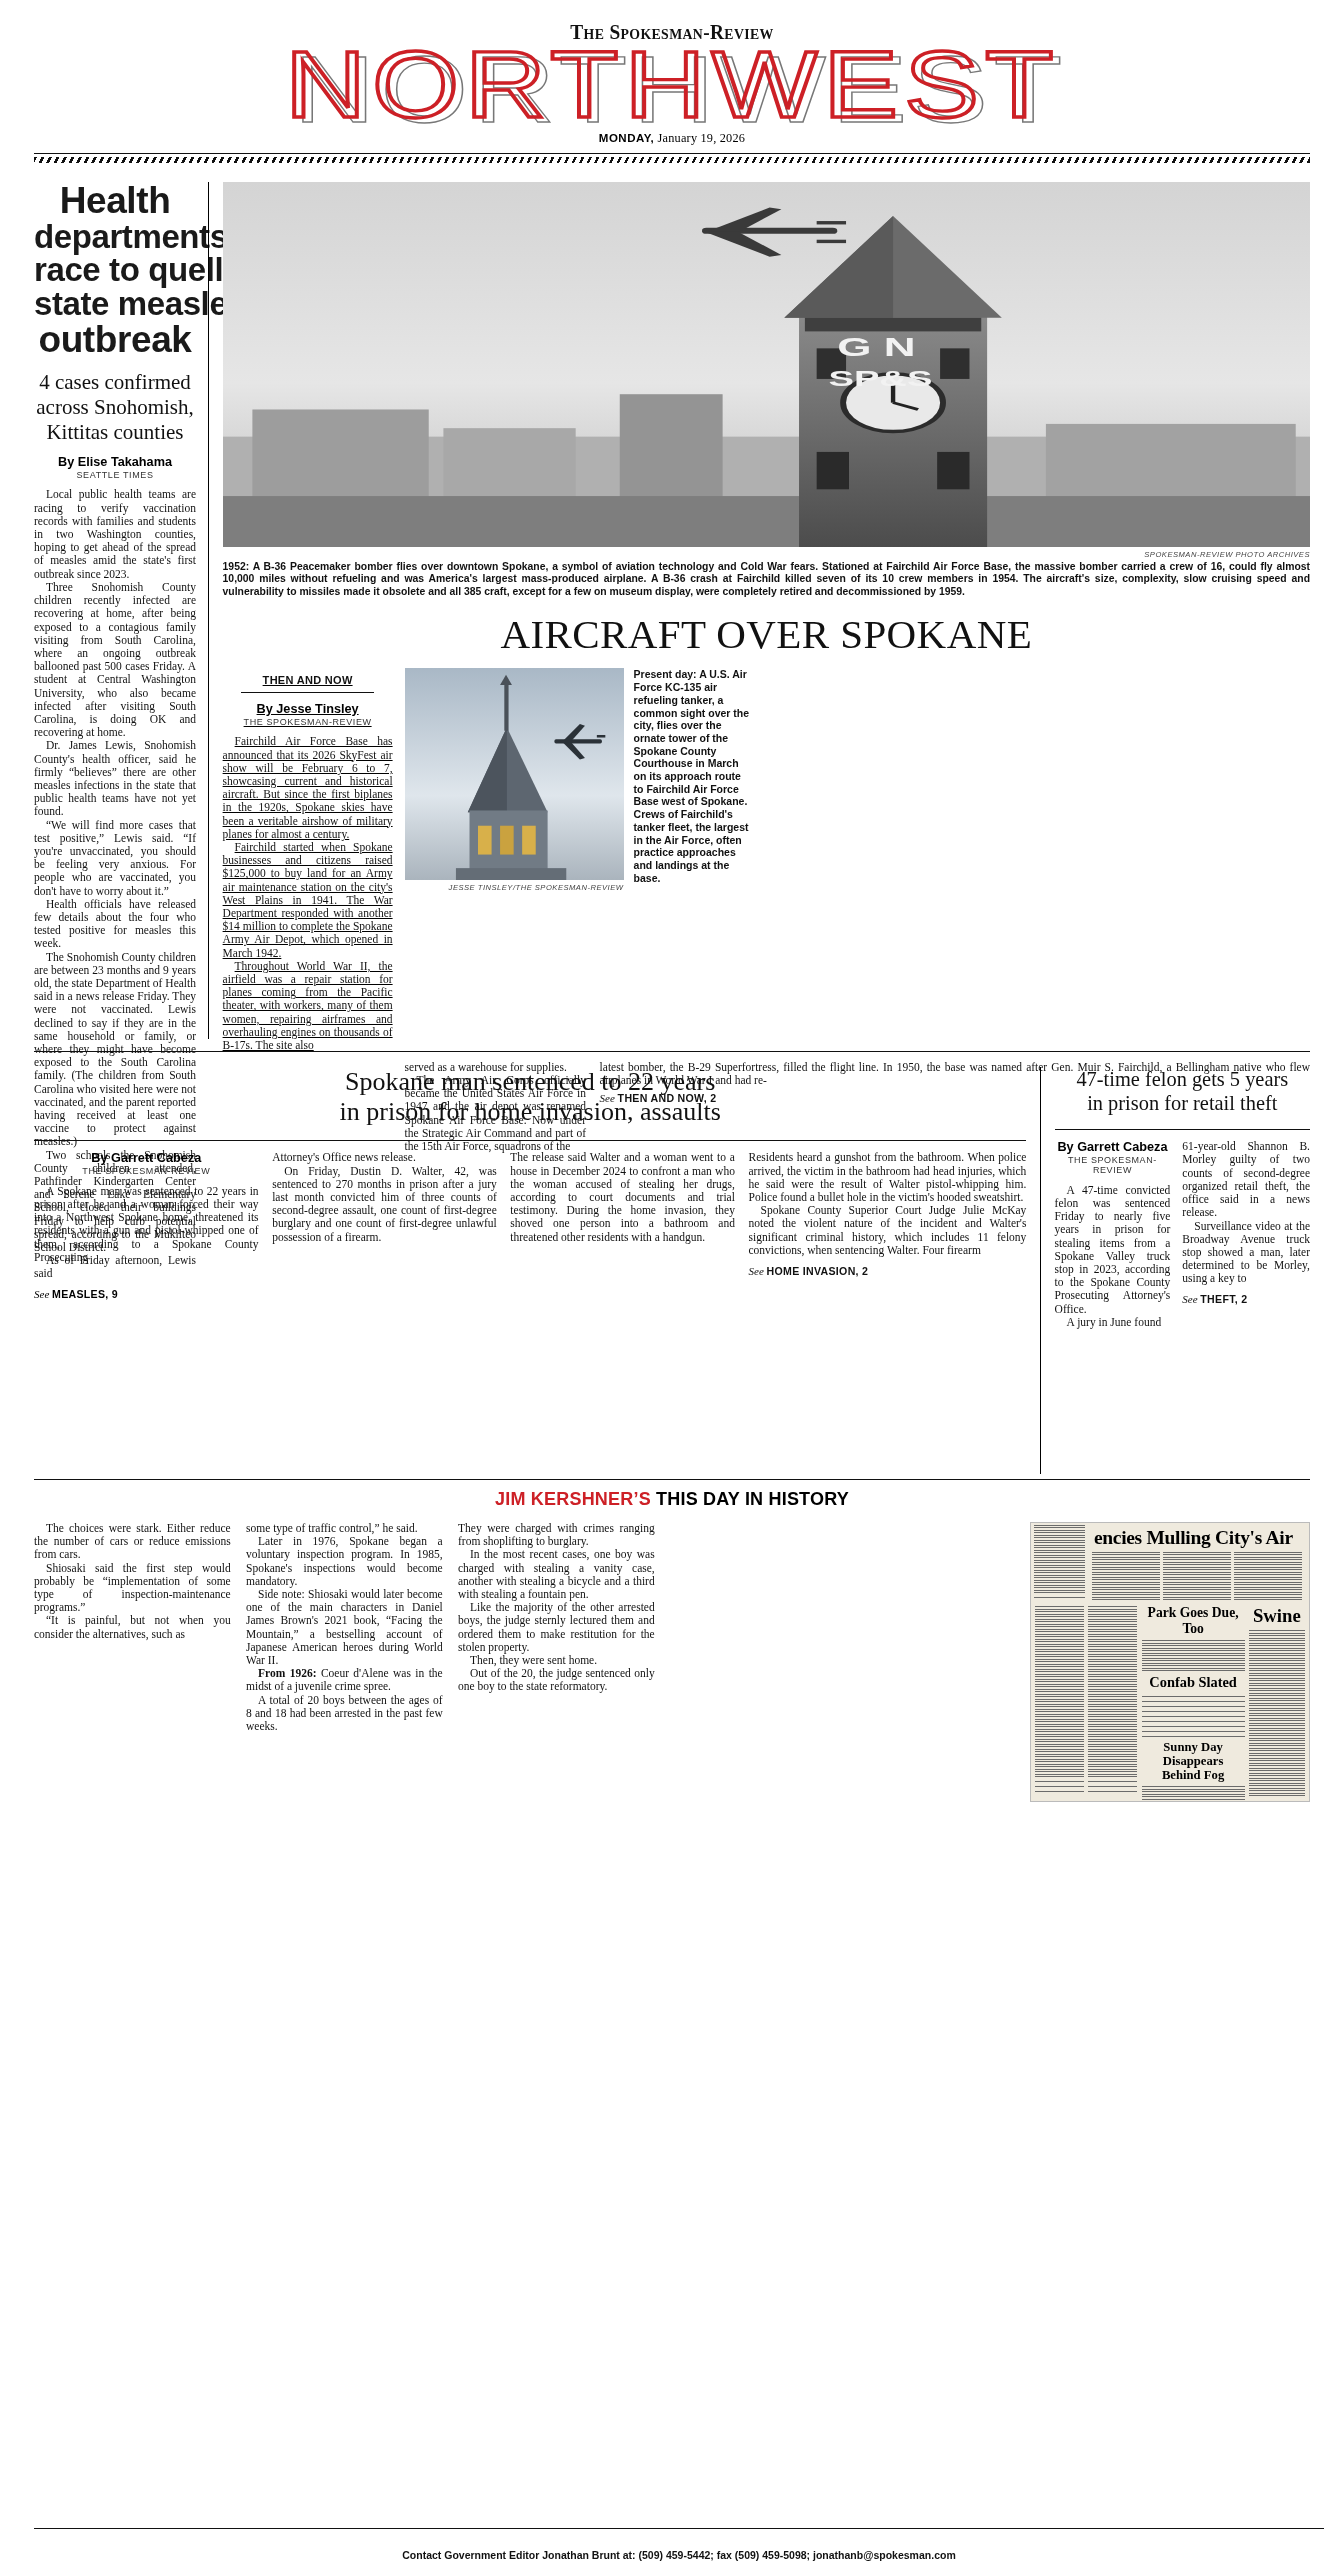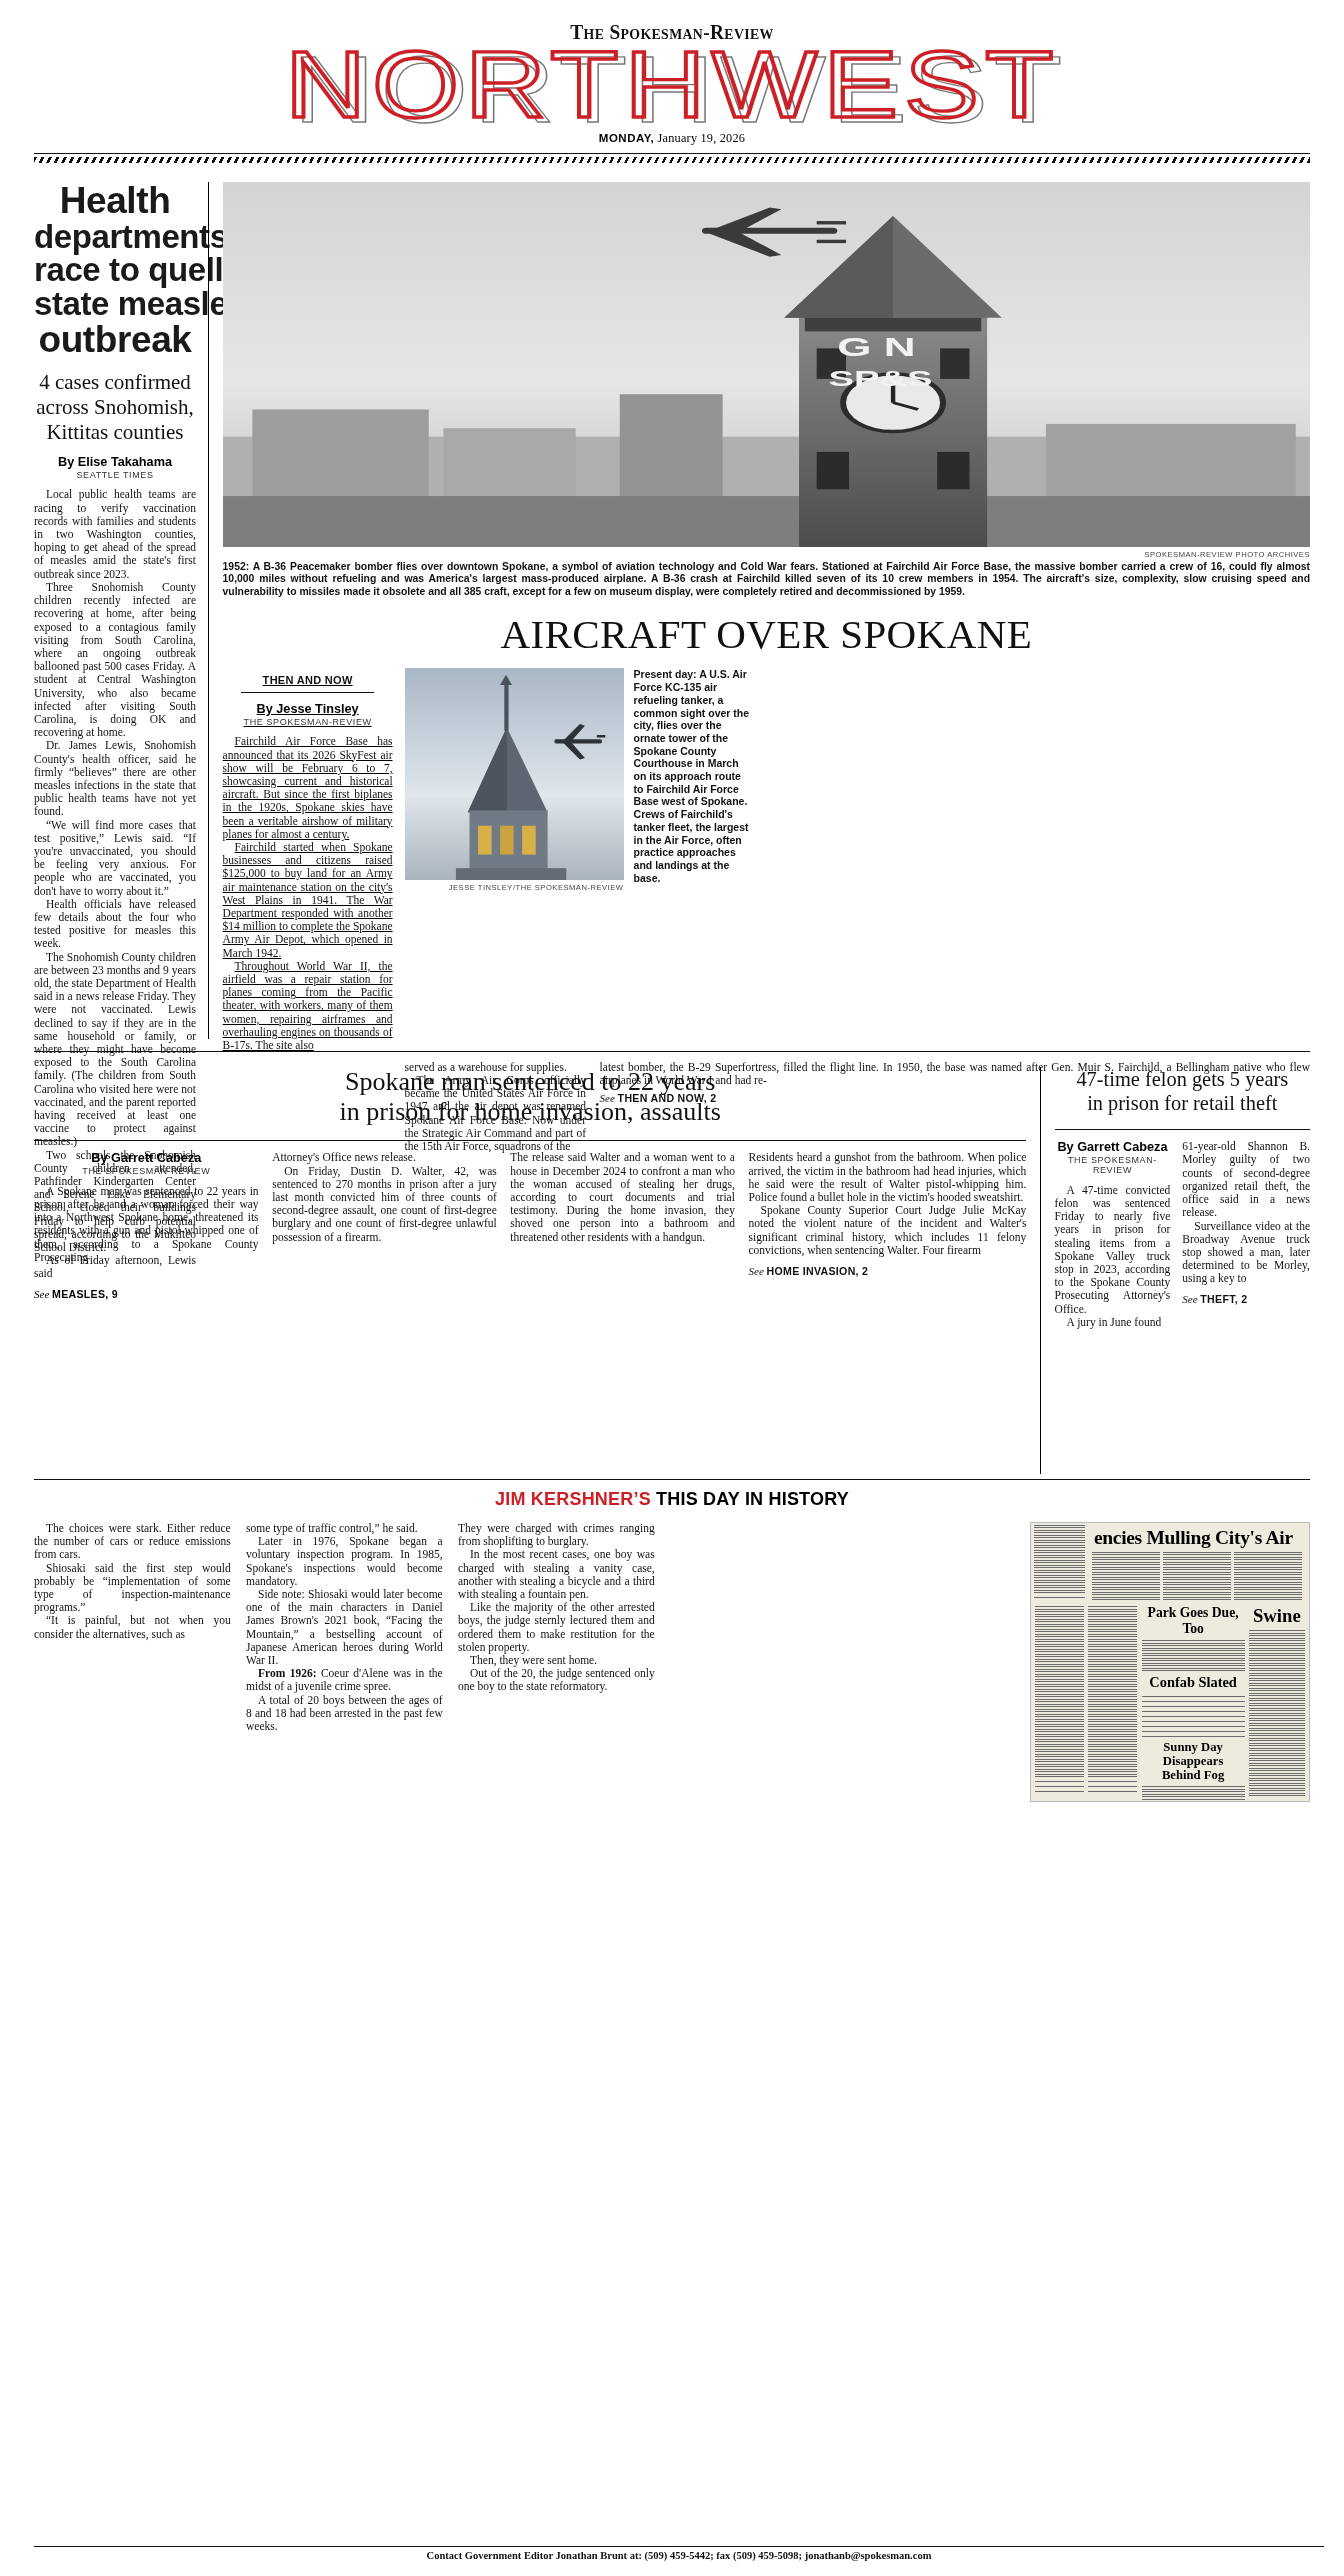--- a/index.html
+++ b/index.html
@@ -144,20 +144,21 @@
     overflow:hidden;
     background:linear-gradient(#d8d8d8,#ececec 45%,#c9c9c9);
   }
   .credit {
     font-family:"Liberation Sans", sans-serif;
     font-size:7.6px;
     letter-spacing:0.5px;
     text-align:right;
     color:#444;
     padding-top:2.5px;
+    font-style:italic;
   }
   .cap {
     font-family:"Liberation Sans", sans-serif;
     font-size:10.4px;
     line-height:12.4px;
     font-weight:bold;
     color:#111;
     text-align:justify;
     margin-top:2.5px;
   }
@@ -217,23 +218,23 @@
   }
   .clip-hd {
     font-family:"Liberation Serif", serif;
     font-weight:bold; font-size:19.5px; letter-spacing:-0.3px;
     padding:3.4px 5.1px 0 5.1px; line-height:1.05;
   }
   .clip-grey { background:repeating-linear-gradient(0deg,#6b6b6b 0 0.8px,#efeade 0.8px 2.5px); }
 
   .footer {
     position:absolute; left:34px; right:20px; bottom:15.3px;
-    border-top:1.2px solid #111; padding-top:3px;
+    border-top:1.2px solid #111; padding-top:20px;
     text-align:center;
-    font-family:Liberation Serif, serif;
+    font-family:Liberation Sans, sans-serif;
     font-size:10.5px; font-weight:bold; color:#111;
   }
   .sec-rule { border-top:1.3px solid #111; margin-top:12px; }
   .thin-rule { border-top:0.8px solid #111; }
 </style>
 </head>
 <body>
 
 <div class="page">
 

